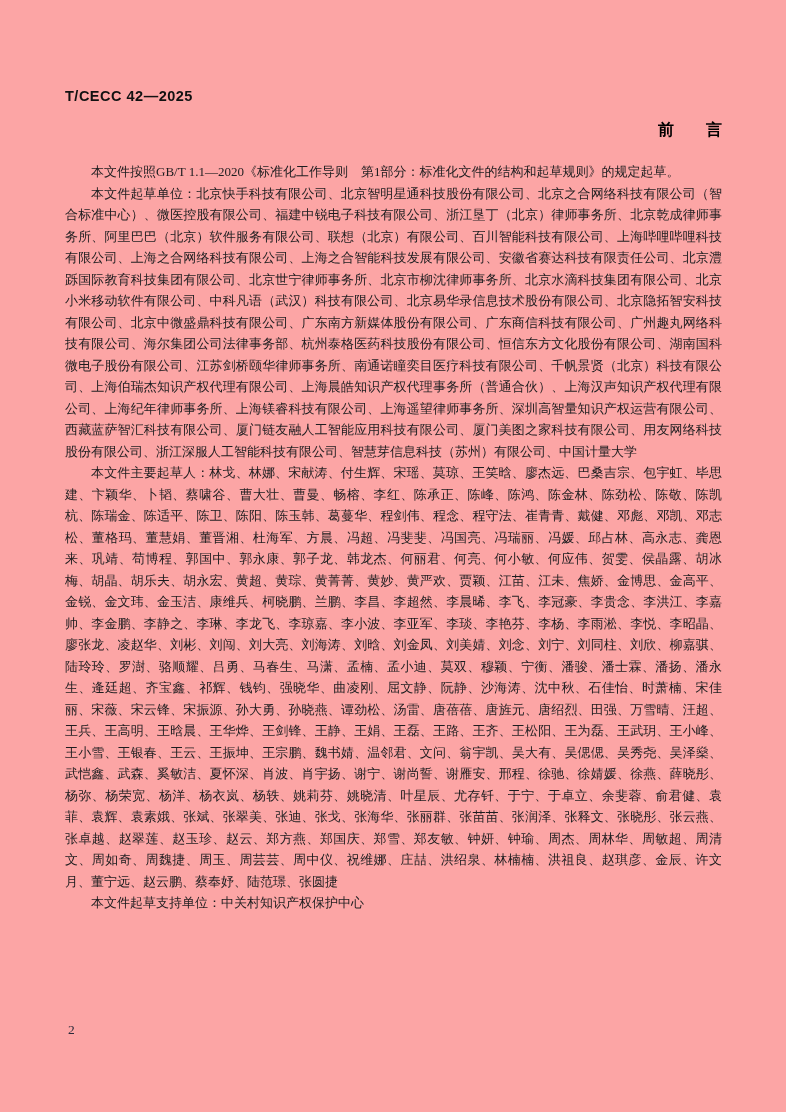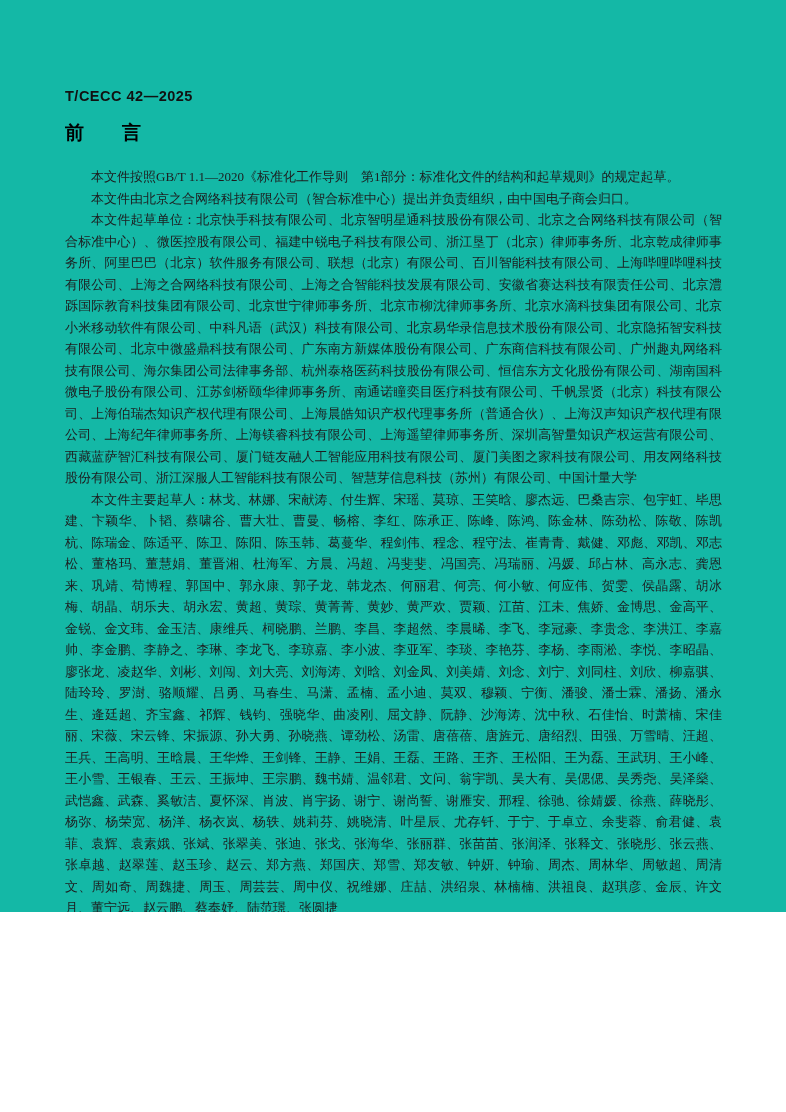--- a/index.html
+++ b/index.html
@@ -3,45 +3,45 @@
 <meta charset="utf-8">
 <style>
   html, body {
     margin: 0;
     padding: 0;
     background: #ffffff;
   }
   .page {
     position: relative;
     width: 786px;
-    height: 912px;
-    background: #14b8a6;
+    height: 1112px;
+    background: #fca5a5;
     overflow: hidden;
     font-family: "Liberation Serif", "DejaVu Serif", serif;
     color: #1d1d1f;
   }
   .content {
     position: absolute;
     left: 65px;
     top: 88px;
     width: 657px;
   }
   .doc-header {
     font-family: "Liberation Sans", "DejaVu Sans", sans-serif;
     font-weight: 600;
     font-size: 14.5px;
     letter-spacing: 0.5px;
     color: #111;
   }
   .fw-title {
     margin: 16px 0 20px 0;
-    text-align: left;
+    text-align: right;
     font-family: "Liberation Sans", "DejaVu Sans", sans-serif;
     font-weight: 700;
-    font-size: 19px;
+    font-size: 16px;
     color: #000;
   }
   .body-text p {
     margin: 0;
     font-size: 13px;
     line-height: 21.5px;
     text-indent: 2em;
     text-align: justify;
     color: #1d1d1f;
   }
@@ -58,21 +58,20 @@
 <body>
 
 <div class="page">
   <div class="content">
     <div class="doc-header">T/CECC 42—2025</div>
 
     <h1 class="fw-title">前　　言</h1>
 
     <div class="body-text">
       <p>本文件按照GB/T 1.1—2020《标准化工作导则　第1部分：标准化文件的结构和起草规则》的规定起草。</p>
-      <p>本文件由北京之合网络科技有限公司（智合标准中心）提出并负责组织，由中国电子商会归口。</p>
       <p>本文件起草单位：北京快手科技有限公司、北京智明星通科技股份有限公司、北京之合网络科技有限公司（智合标准中心）、微医控股有限公司、福建中锐电子科技有限公司、浙江垦丁（北京）律师事务所、北京乾成律师事务所、阿里巴巴（北京）软件服务有限公司、联想（北京）有限公司、百川智能科技有限公司、上海哔哩哔哩科技有限公司、上海之合网络科技有限公司、上海之合智能科技发展有限公司、安徽省赛达科技有限责任公司、北京澧跞国际教育科技集团有限公司、北京世宁律师事务所、北京市柳沈律师事务所、北京水滴科技集团有限公司、北京小米移动软件有限公司、中科凡语（武汉）科技有限公司、北京易华录信息技术股份有限公司、北京隐拓智安科技有限公司、北京中微盛鼎科技有限公司、广东南方新媒体股份有限公司、广东商信科技有限公司、广州趣丸网络科技有限公司、海尔集团公司法律事务部、杭州泰格医药科技股份有限公司、恒信东方文化股份有限公司、湖南国科微电子股份有限公司、江苏剑桥颐华律师事务所、南通诺瞳奕目医疗科技有限公司、千帆景贤（北京）科技有限公司、上海伯瑞杰知识产权代理有限公司、上海晨皓知识产权代理事务所（普通合伙）、上海汉声知识产权代理有限公司、上海纪年律师事务所、上海镁睿科技有限公司、上海遥望律师事务所、深圳高智量知识产权运营有限公司、西藏蓝萨智汇科技有限公司、厦门链友融人工智能应用科技有限公司、厦门美图之家科技有限公司、用友网络科技股份有限公司、浙江深服人工智能科技有限公司、智慧芽信息科技（苏州）有限公司、中国计量大学</p>
       <p>本文件主要起草人：林戈、林娜、宋献涛、付生辉、宋瑶、莫琼、王笑晗、廖杰远、巴桑吉宗、包宇虹、毕思建、卞颖华、卜韬、蔡啸谷、曹大壮、曹曼、畅榕、李红、陈承正、陈峰、陈鸿、陈金林、陈劲松、陈敬、陈凯杭、陈瑞金、陈适平、陈卫、陈阳、陈玉韩、葛蔓华、程剑伟、程念、程守法、崔青青、戴健、邓彪、邓凯、邓志松、董格玛、董慧娟、董晋湘、杜海军、方晨、冯超、冯斐斐、冯国亮、冯瑞丽、冯媛、邱占林、高永志、龚恩来、巩靖、苟博程、郭国中、郭永康、郭子龙、韩龙杰、何丽君、何亮、何小敏、何应伟、贺雯、侯晶露、胡冰梅、胡晶、胡乐夫、胡永宏、黄超、黄琮、黄菁菁、黄妙、黄严欢、贾颖、江苗、江未、焦娇、金博思、金高平、金锐、金文玮、金玉洁、康维兵、柯晓鹏、兰鹏、李昌、李超然、李晨晞、李飞、李冠豪、李贵念、李洪江、李嘉帅、李金鹏、李静之、李琳、李龙飞、李琼嘉、李小波、李亚军、李琰、李艳芬、李杨、李雨淞、李悦、李昭晶、廖张龙、凌赵华、刘彬、刘闯、刘大亮、刘海涛、刘晗、刘金凤、刘美婧、刘念、刘宁、刘同柱、刘欣、柳嘉骐、陆玲玲、罗澍、骆顺耀、吕勇、马春生、马潇、孟楠、孟小迪、莫双、穆颖、宁衡、潘骏、潘士霖、潘扬、潘永生、逄廷超、齐宝鑫、祁辉、钱钧、强晓华、曲凌刚、屈文静、阮静、沙海涛、沈中秋、石佳怡、时萧楠、宋佳丽、宋薇、宋云锋、宋振源、孙大勇、孙晓燕、谭劲松、汤雷、唐蓓蓓、唐旌元、唐绍烈、田强、万雪晴、汪超、王兵、王高明、王晗晨、王华烨、王剑锋、王静、王娟、王磊、王路、王齐、王松阳、王为磊、王武玥、王小峰、王小雪、王银春、王云、王振坤、王宗鹏、魏书婧、温邻君、文问、翁宇凯、吴大有、吴偲偲、吴秀尧、吴泽燊、武恺鑫、武森、奚敏洁、夏怀深、肖波、肖宇扬、谢宁、谢尚誓、谢雁安、邢程、徐驰、徐婧媛、徐燕、薛晓彤、杨弥、杨荣宽、杨洋、杨衣岚、杨轶、姚莉芬、姚晓清、叶星辰、尤存钎、于宁、于卓立、余斐蓉、俞君健、袁菲、袁辉、袁素娥、张斌、张翠美、张迪、张戈、张海华、张丽群、张苗苗、张润泽、张释文、张晓彤、张云燕、张卓越、赵翠莲、赵玉珍、赵云、郑方燕、郑国庆、郑雪、郑友敏、钟妍、钟瑜、周杰、周林华、周敏超、周清文、周如奇、周魏捷、周玉、周芸芸、周中仪、祝维娜、庄喆、洪绍泉、林楠楠、洪祖良、赵琪彦、金辰、许文月、董宁远、赵云鹏、蔡奉妤、陆范璟、张圆捷</p>
       <p>本文件起草支持单位：中关村知识产权保护中心</p>
 
     </div>
   </div>
 
   <div class="page-number">2</div>
 </div>
 

